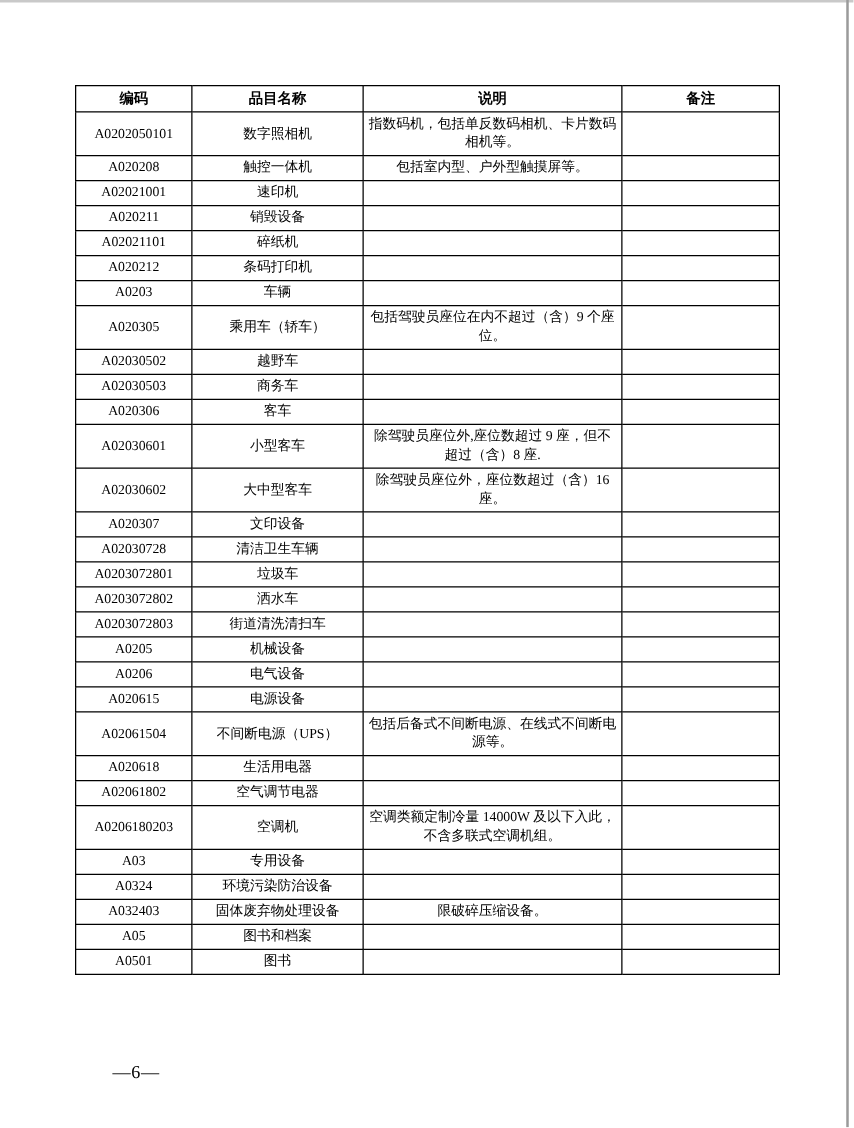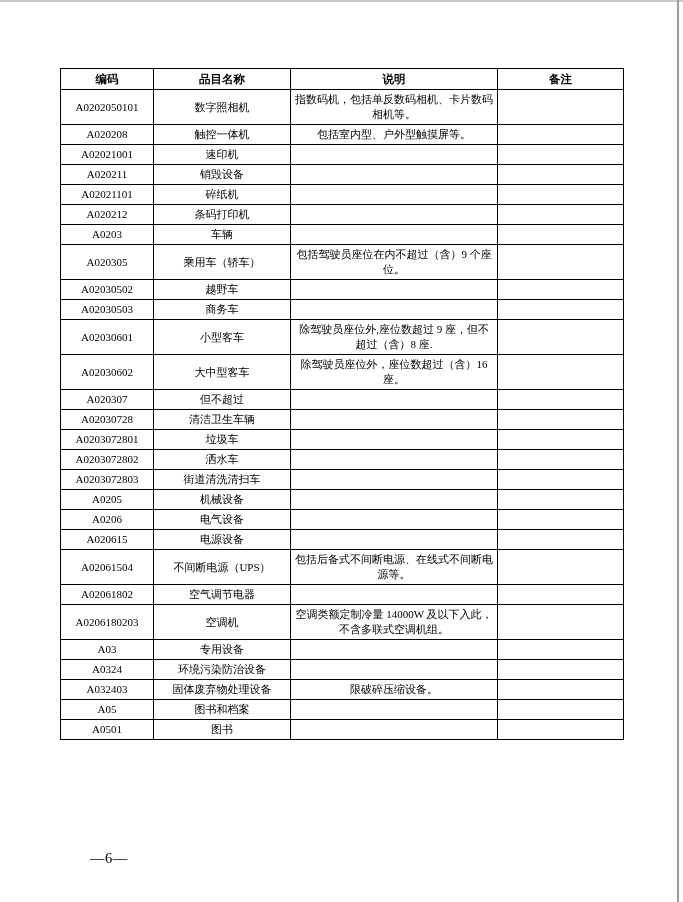--- a/index.html
+++ b/index.html
@@ -144,34 +144,40 @@
           <td></td>
           <td></td>
         </tr>
         <tr>
           <td>A02030503</td>
           <td>商务车</td>
           <td></td>
           <td></td>
         </tr>
         <tr>
+          <td>A020306</td>
+          <td>客车</td>
+          <td></td>
+          <td></td>
+        </tr>
+        <tr>
           <td>A02030601</td>
           <td>小型客车</td>
           <td>除驾驶员座位外,座位数超过 9 座，但不超过（含）8 座.</td>
           <td></td>
         </tr>
         <tr>
           <td>A02030602</td>
           <td>大中型客车</td>
           <td>除驾驶员座位外，座位数超过（含）16 座。</td>
           <td></td>
         </tr>
         <tr>
           <td>A020307</td>
-          <td>但不超过</td>
+          <td>文印设备</td>
           <td></td>
           <td></td>
         </tr>
         <tr>
           <td>A02030728</td>
           <td>清洁卫生车辆</td>
           <td></td>
           <td></td>
         </tr>
         <tr>
@@ -210,20 +216,26 @@
           <td></td>
           <td></td>
         </tr>
         <tr>
           <td>A02061504</td>
           <td>不间断电源（UPS）</td>
           <td>包括后备式不间断电源、在线式不间断电源等。</td>
           <td></td>
         </tr>
         <tr>
+          <td>A020618</td>
+          <td>生活用电器</td>
+          <td></td>
+          <td></td>
+        </tr>
+        <tr>
           <td>A02061802</td>
           <td>空气调节电器</td>
           <td></td>
           <td></td>
         </tr>
         <tr>
           <td>A0206180203</td>
           <td>空调机</td>
           <td>空调类额定制冷量 14000W 及以下入此，不含多联式空调机组。</td>
           <td></td>

